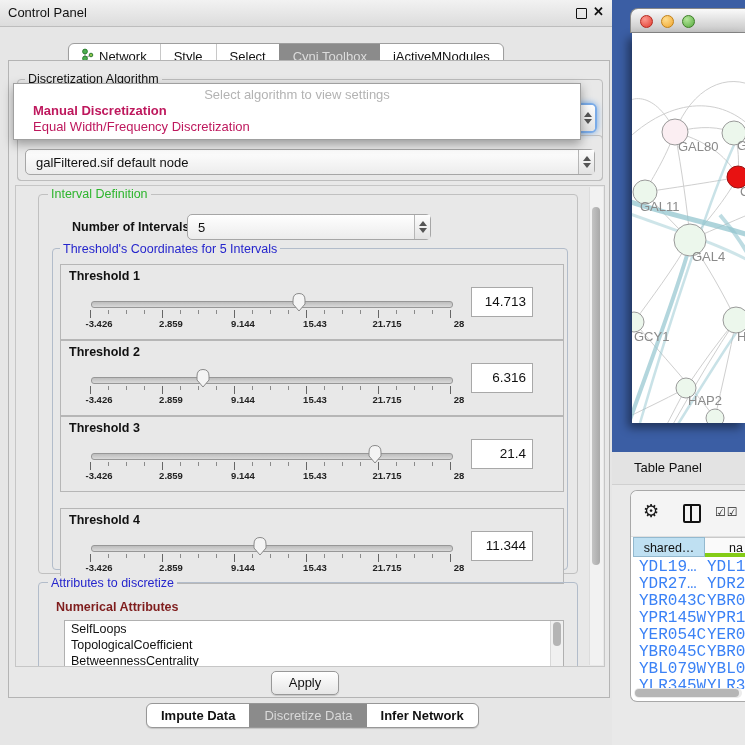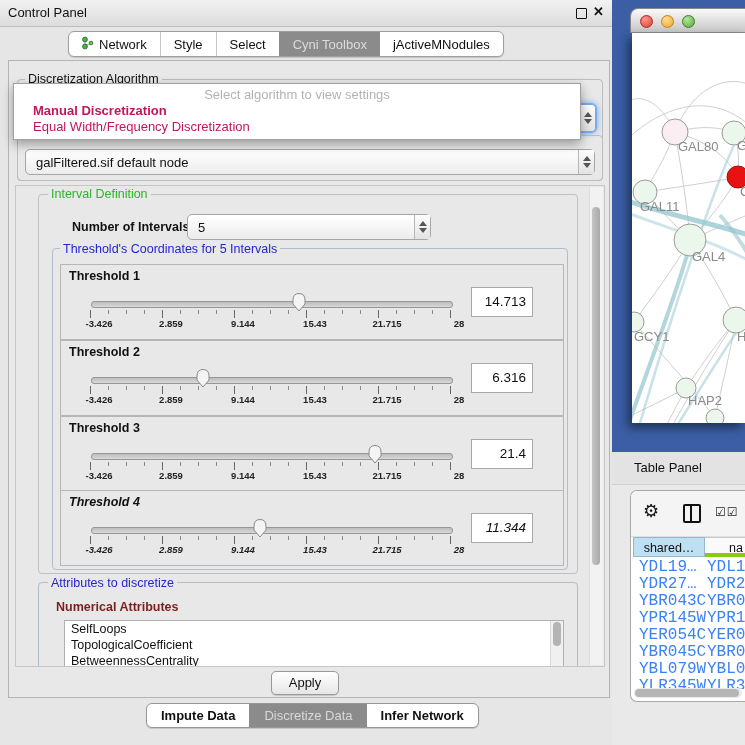--- a/index.html
+++ b/index.html
@@ -8,21 +8,21 @@
        -webkit-font-smoothing:antialiased;}
 
   
   #left-panel{position:absolute;left:0;top:0;width:614px;height:745px;background:#e6e6e6;}
   .titlebar{position:absolute;left:0;top:0;width:614px;height:26px;
     background:linear-gradient(#f2f2f2,#dcdcdc);border-bottom:1px solid #bdbdbd;}
   .titlebar .tb-text{position:absolute;left:8px;top:0;line-height:26px;font-size:13px;color:#111;}
   .float-icon{position:absolute;left:576px;top:8px;width:9px;height:9px;border:1.5px solid #111;border-radius:1px;}
   .close-icon{position:absolute;left:593px;top:4px;font-size:13px;font-weight:bold;color:#111;}
 
-  .top-tabs{position:absolute;left:68px;top:31px;height:24px;display:flex;
+  .top-tabs{position:absolute;left:68px;top:43px;height:24px;display:flex;
     background:#fff;border:1px solid #9e9e9e;border-radius:6px;overflow:hidden;
     box-shadow:0 1px 1px rgba(0,0,0,.15);}
   .top-tab{display:flex;align-items:center;gap:5px;padding:0 13px;font-size:13px;color:#111;
     border-left:1px solid #c8c8c8;white-space:nowrap;}
   .top-tab:first-child{border-left:none;}
   .top-tab.sel{background:#8b8b8b;color:#dcdcdc;border-left-color:#8b8b8b;}
   .top-tab.sel + .top-tab{border-left:none;}
 
   .content-box{position:absolute;left:8px;top:60px;width:600px;height:636px;
     border:1px solid #b4b4b4;background:#e8e8e8;}
@@ -249,21 +249,21 @@
         <div class="tick-labels">
             <span style="left: 1px;">-3.426</span>
             <span style="left: 73px;">2.859</span>
             <span style="left: 145px;">9.144</span>
             <span style="left: 217px;">15.43</span>
             <span style="left: 289px;">21.715</span>
             <span style="left: 361px;">28</span>
           </div>
         <div class="thr-valuebox thr-value">21.4</div>
       </div>
-      <div class="threshold-panel" style="top:304px;font-style:italic;">
+      <div class="threshold-panel" style="top:322px;">
         <span class="thr-label">Threshold 4</span>
         <div class="slider-track"></div>
         <svg class="slider-thumb" width="16" height="20" viewBox="0 0 16 20" style="left: 191.197px;">
             <path d="M2,8 Q2,1.5 8,1.5 Q14,1.5 14,8 L14,12 L8,19 L2,12 Z" fill="#f4f4f4" stroke="#8a8a8a"></path>
           </svg>
         <div class="ticks"></div>
         <div class="tick-labels">
             <span style="left: 1px;">-3.426</span>
             <span style="left: 73px;">2.859</span>
             <span style="left: 145px;">9.144</span>

